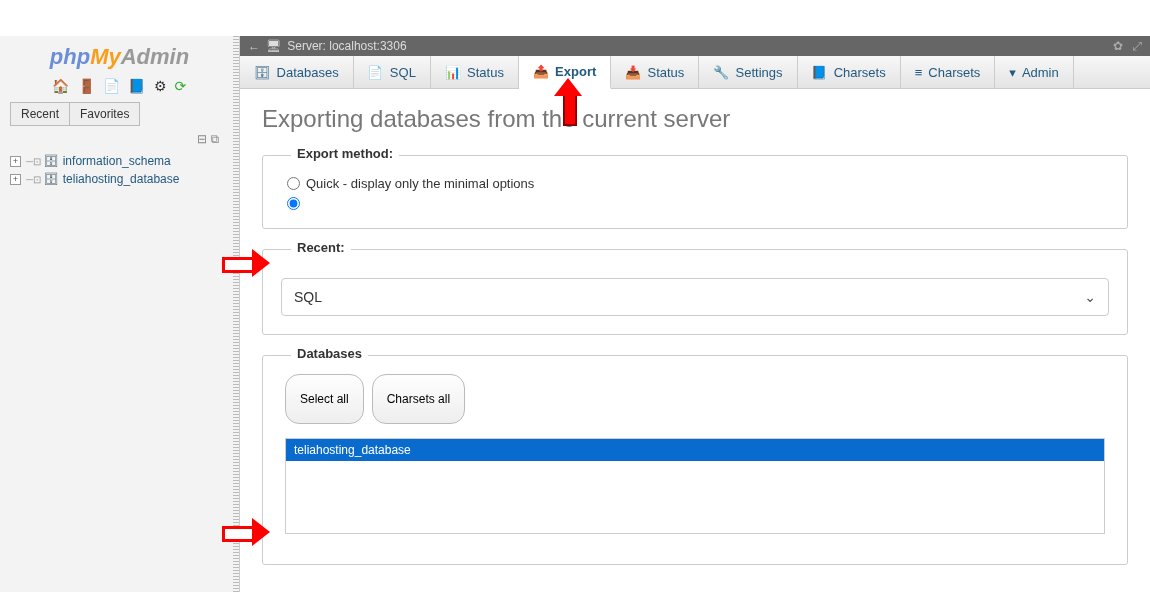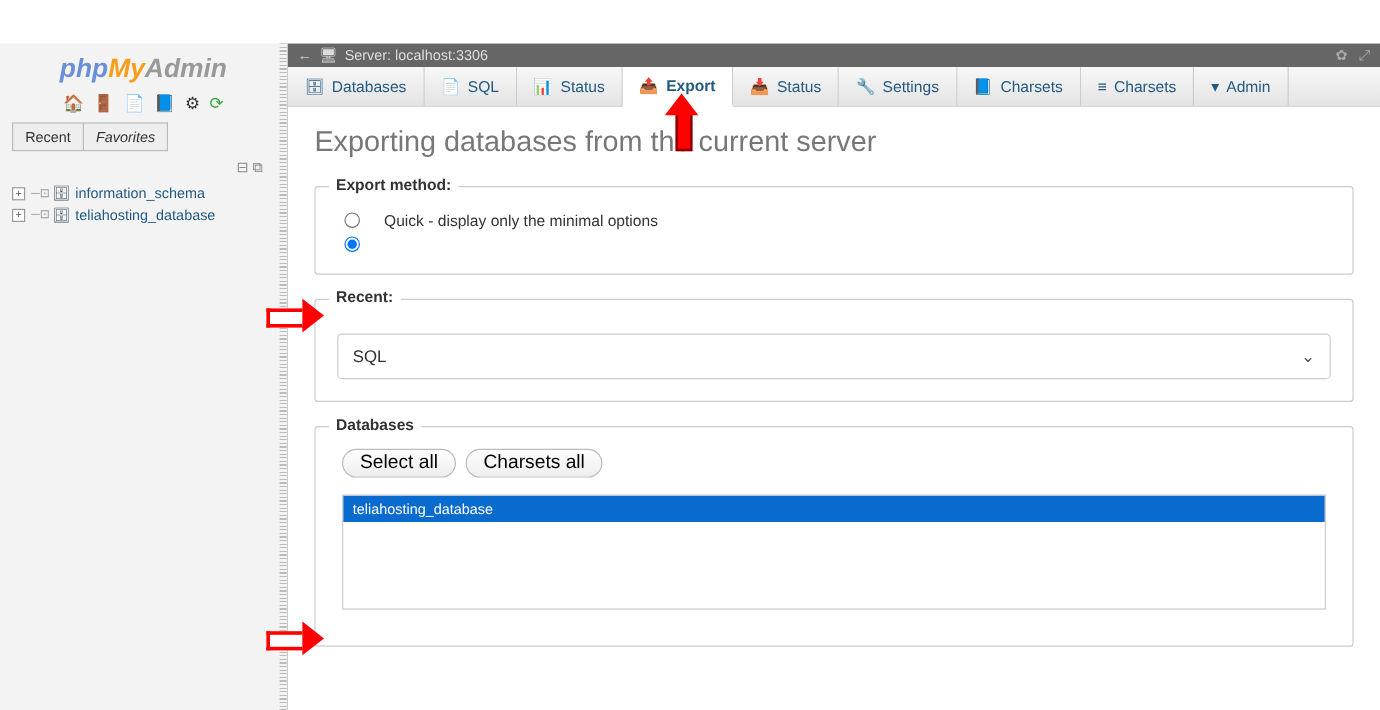--- a/index.html
+++ b/index.html
@@ -7,21 +7,21 @@
 .app { display: flex; width: 1150px; height: 592px; position: relative; overflow: hidden; margin-top: 36px; }
 
 
 .sidebar { width: 240px; background: #f3f3f3; border-right: 1px solid #ccc; display: flex; flex-direction: column; position: relative; }
 .logo { text-align: center; padding: 8px 0 4px; font-family: Verdana, sans-serif; font-size: 22px; font-style: italic; font-weight: bold; }
 .logo .p1 { color: #6a8fd8; } .logo .p2 { color: #f89e1b; } .logo .p3 { color: #999; }
 .sidebar-icons { text-align: center; padding: 4px 0 8px; font-size: 14px; }
 .sidebar-icons span { margin: 0 2px; cursor: pointer; }
 .sidebar-tabs { display: flex; padding: 0 10px; }
 .sidebar-tab { border: 1px solid #bbb; background: #eee; padding: 4px 10px; font-size: 12px; cursor: pointer; }
-.sidebar-tab + .sidebar-tab { border-left: none; font-style: italic; }
+.sidebar-tab + .sidebar-tab { border-left: none; }
 .collapse-row { text-align: right; padding: 6px 20px 6px 0; color: #888; font-size: 12px; }
 .db-tree { padding: 0 10px; }
 .db-item { display: flex; align-items: center; padding: 2px 0; font-size: 12px; color: #235a81; cursor: pointer; }
 .db-item .plus { border: 1px solid #999; width: 11px; height: 11px; display: inline-flex; align-items: center; justify-content: center; font-size: 9px; background: #fff; margin-right: 3px; color: #555; }
 .db-item .link-dash { color: #999; margin: 0 2px; font-size: 10px; }
 .db-item .dbicn { margin-right: 4px; filter: grayscale(0.6); }
 .sidebar-resize { position: absolute; right: 0; top: 0; bottom: 0; width: 6px; background: repeating-linear-gradient(#bbb,#bbb 1px,#f3f3f3 1px,#f3f3f3 3px); cursor: col-resize; }
 
 
 .main { flex: 1; display: flex; flex-direction: column; background: #fff; overflow: hidden; }
@@ -32,29 +32,29 @@
 
 .tabs { display: flex; background: linear-gradient(#f7f7f7,#e4e4e4); border-bottom: 1px solid #ccc; }
 .tab { display: flex; align-items: center; gap: 6px; padding: 8px 14px; border-right: 1px solid #ccc; font-size: 13px; color: #235a81; cursor: pointer; background: linear-gradient(#f7f7f7,#e4e4e4); }
 .tab.active { background: #fff; border-bottom: 2px solid #fff; margin-bottom: -1px; font-weight: bold; }
 .tab .ticn { font-size: 13px; }
 
 .content { padding: 16px 22px; overflow-y: auto; flex: 1; }
 .page-title { font-size: 24px; color: #777; font-weight: normal; margin-bottom: 22px; }
 
 .fieldset { border: 1px solid #ccc; border-radius: 3px; padding: 14px 18px 18px; margin-bottom: 20px; position: relative; background: #fff; }
-.fieldset .legend { position: absolute; top: -10px; left: 11px; background: #fff; padding: 0 6px; font-weight: bold; font-size: 13px; }
-.radio-row { display: flex; align-items: center; gap: 16px; padding: 6px 0 0 6px; font-size: 13px; }
+.fieldset .legend { position: absolute; top: -10px; left: 28px; background: #fff; padding: 0 6px; font-weight: bold; font-size: 13px; }
+.radio-row { display: flex; align-items: center; gap: 2px; padding: 6px 0 0 6px; font-size: 13px; }
 .radio-row input { margin-right: 4px; }
 
 .format-select { width: 100%; margin-top: 14px; border: 1px solid #ccc; border-radius: 4px; padding: 10px 12px; font-size: 14px; display: flex; justify-content: space-between; align-items: center; cursor: pointer; background: #fff; }
 .format-select .chev { color: #555; }
 
 .btn-row { display: flex; gap: 8px; margin: 4px 0 14px 4px; }
-.pill-btn { border: 1px solid #bbb; background: linear-gradient(#fefefe,#eee); border-radius: 14px; padding: 2px 14px; font-size: 16px; cursor: pointer; }
+.pill-btn { border: 1px solid #bbb; background: linear-gradient(#fefefe,#eee); border-radius: 14px; padding: 17px 14px; font-size: 12px; cursor: pointer; }
 
 .listbox { border: 1px solid #ccc; background: #fff; height: 96px; overflow-y: scroll; margin: 0 4px; }
 .listbox .list-item { padding: 4px 8px; font-size: 12px; cursor: pointer; }
 .listbox .list-item.selected { background: #0a6bcf; color: #fff; }
 
 
 .arrow { position: absolute; pointer-events: none; }
 .arrow-up { width: 24px; height: 40px; }
 .arrow-up::before { content: ""; position: absolute; left: 7px; top: 10px; width: 10px; height: 30px; background: red; border: 2px solid #8b0000; }
 .arrow-up::after { content: ""; position: absolute; left: -2px; top: -4px; border-left: 14px solid transparent; border-right: 14px solid transparent; border-bottom: 18px solid red; }

